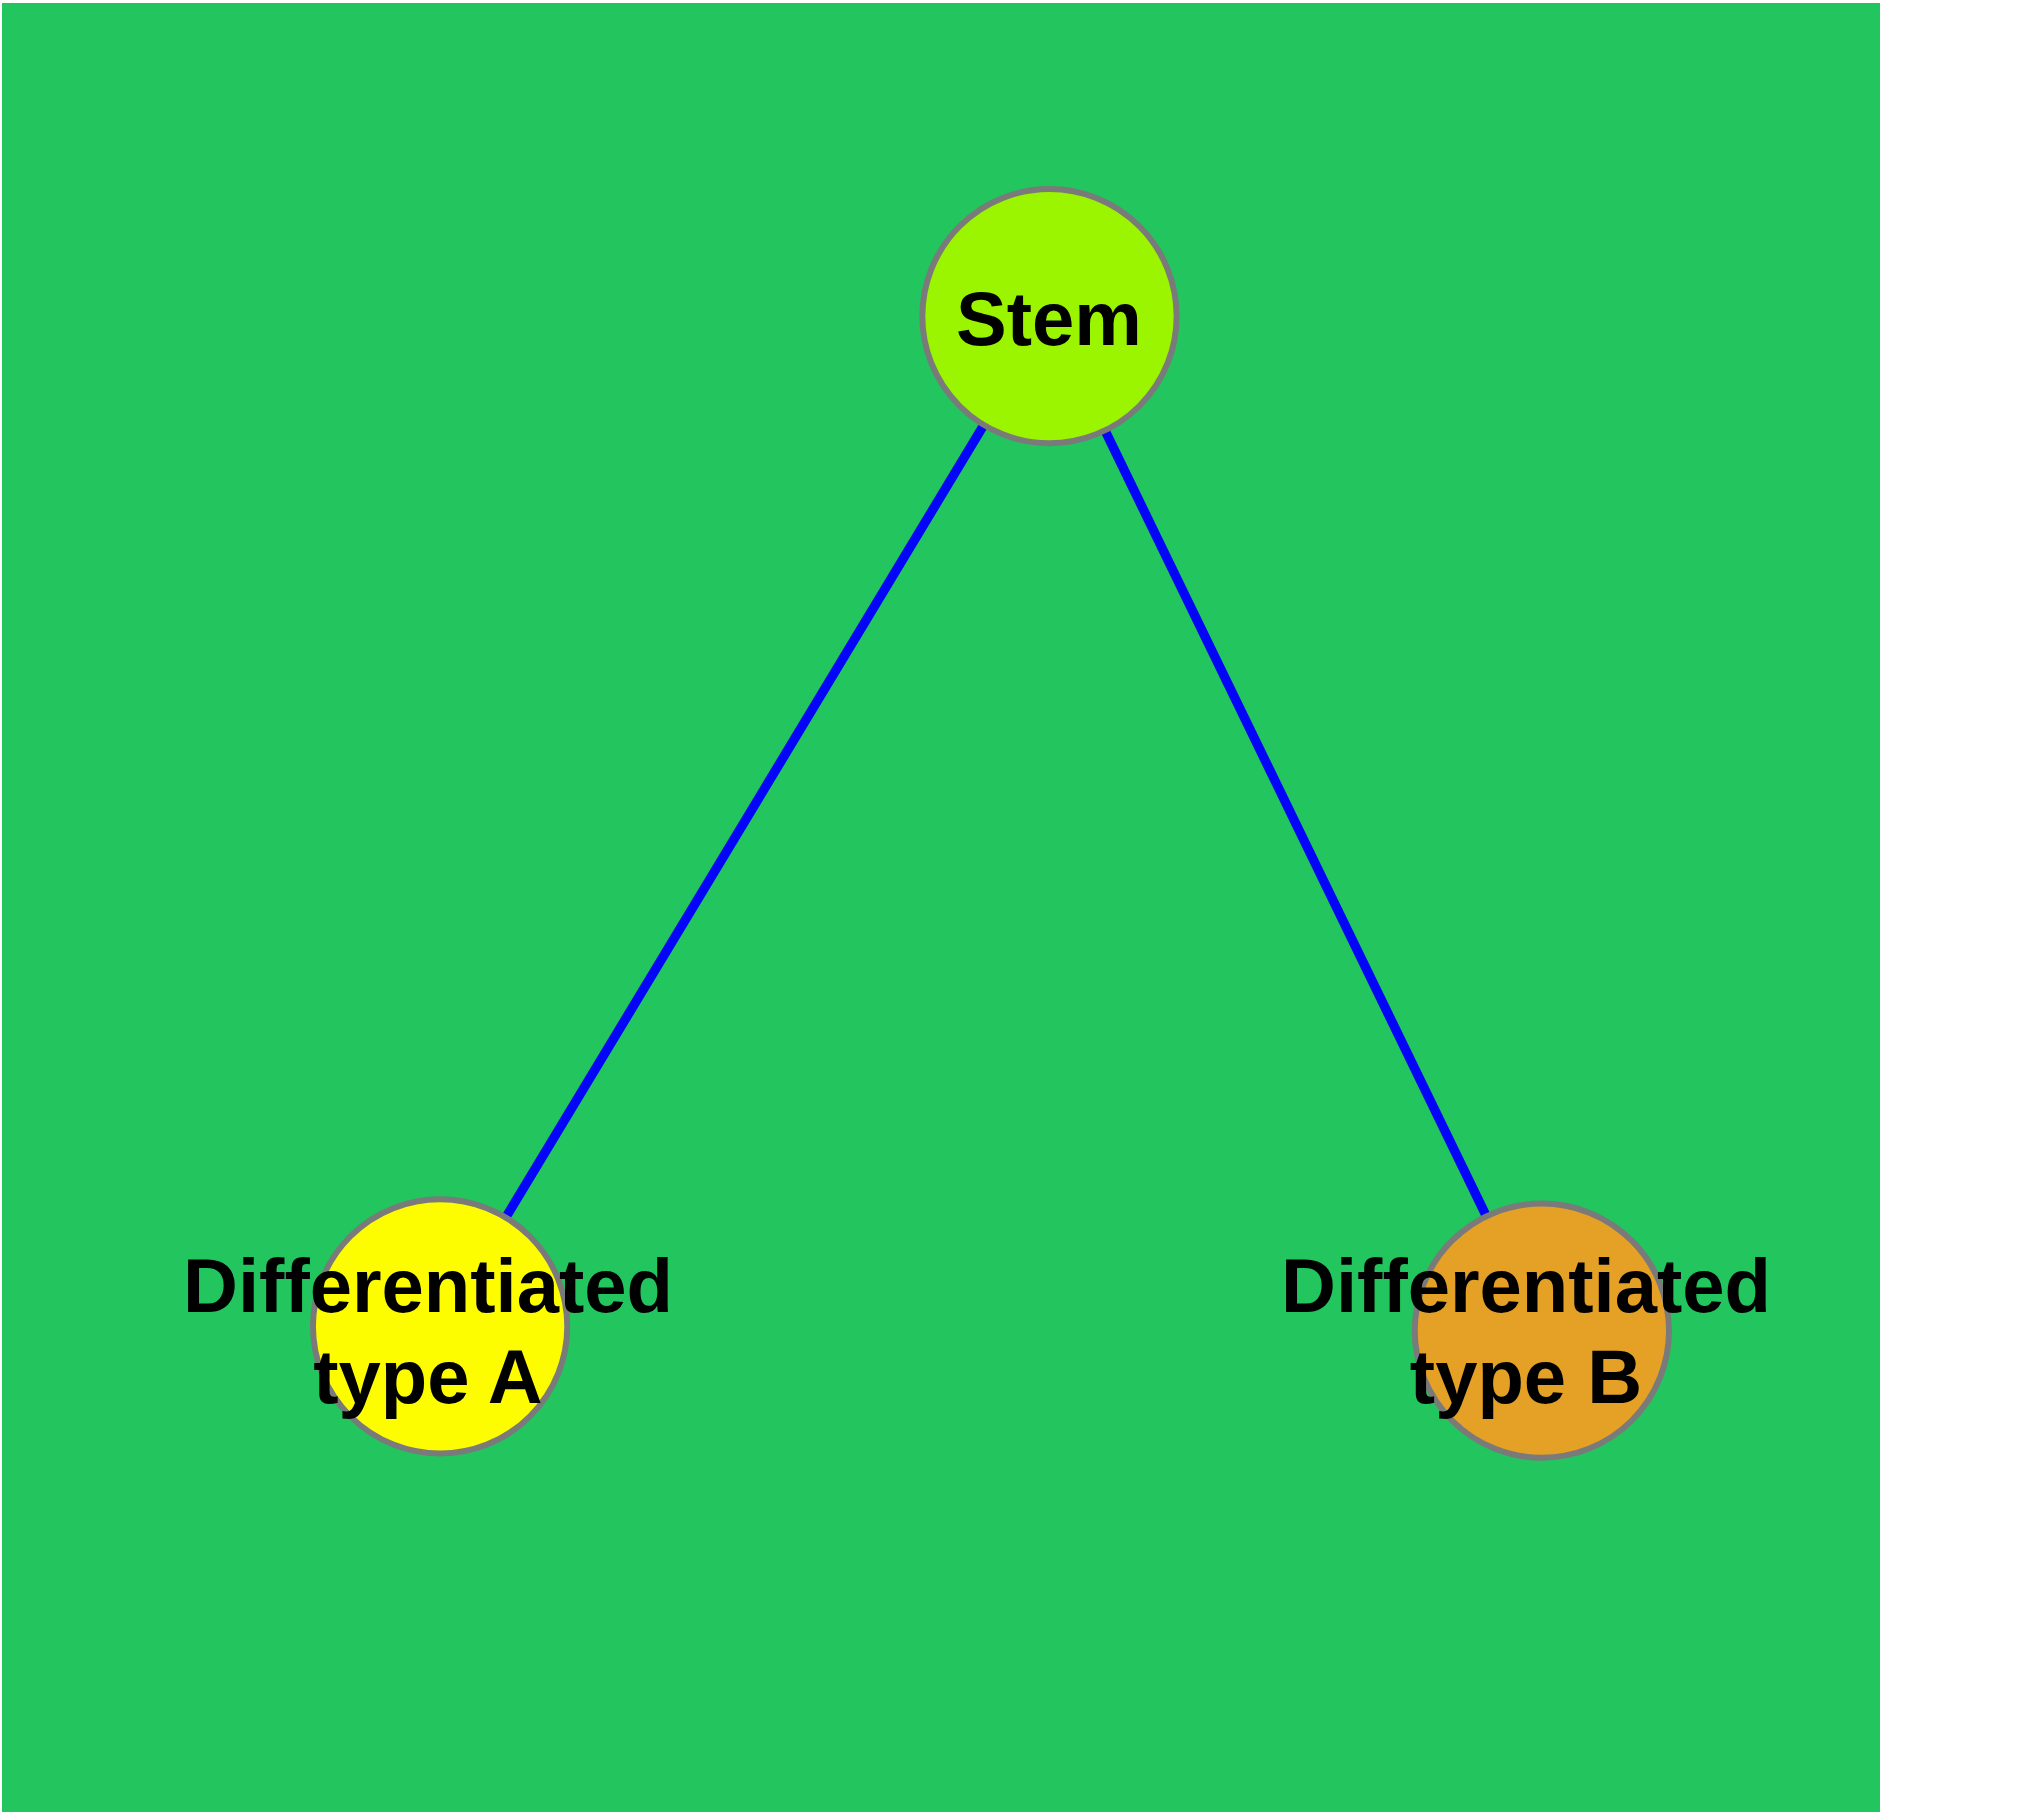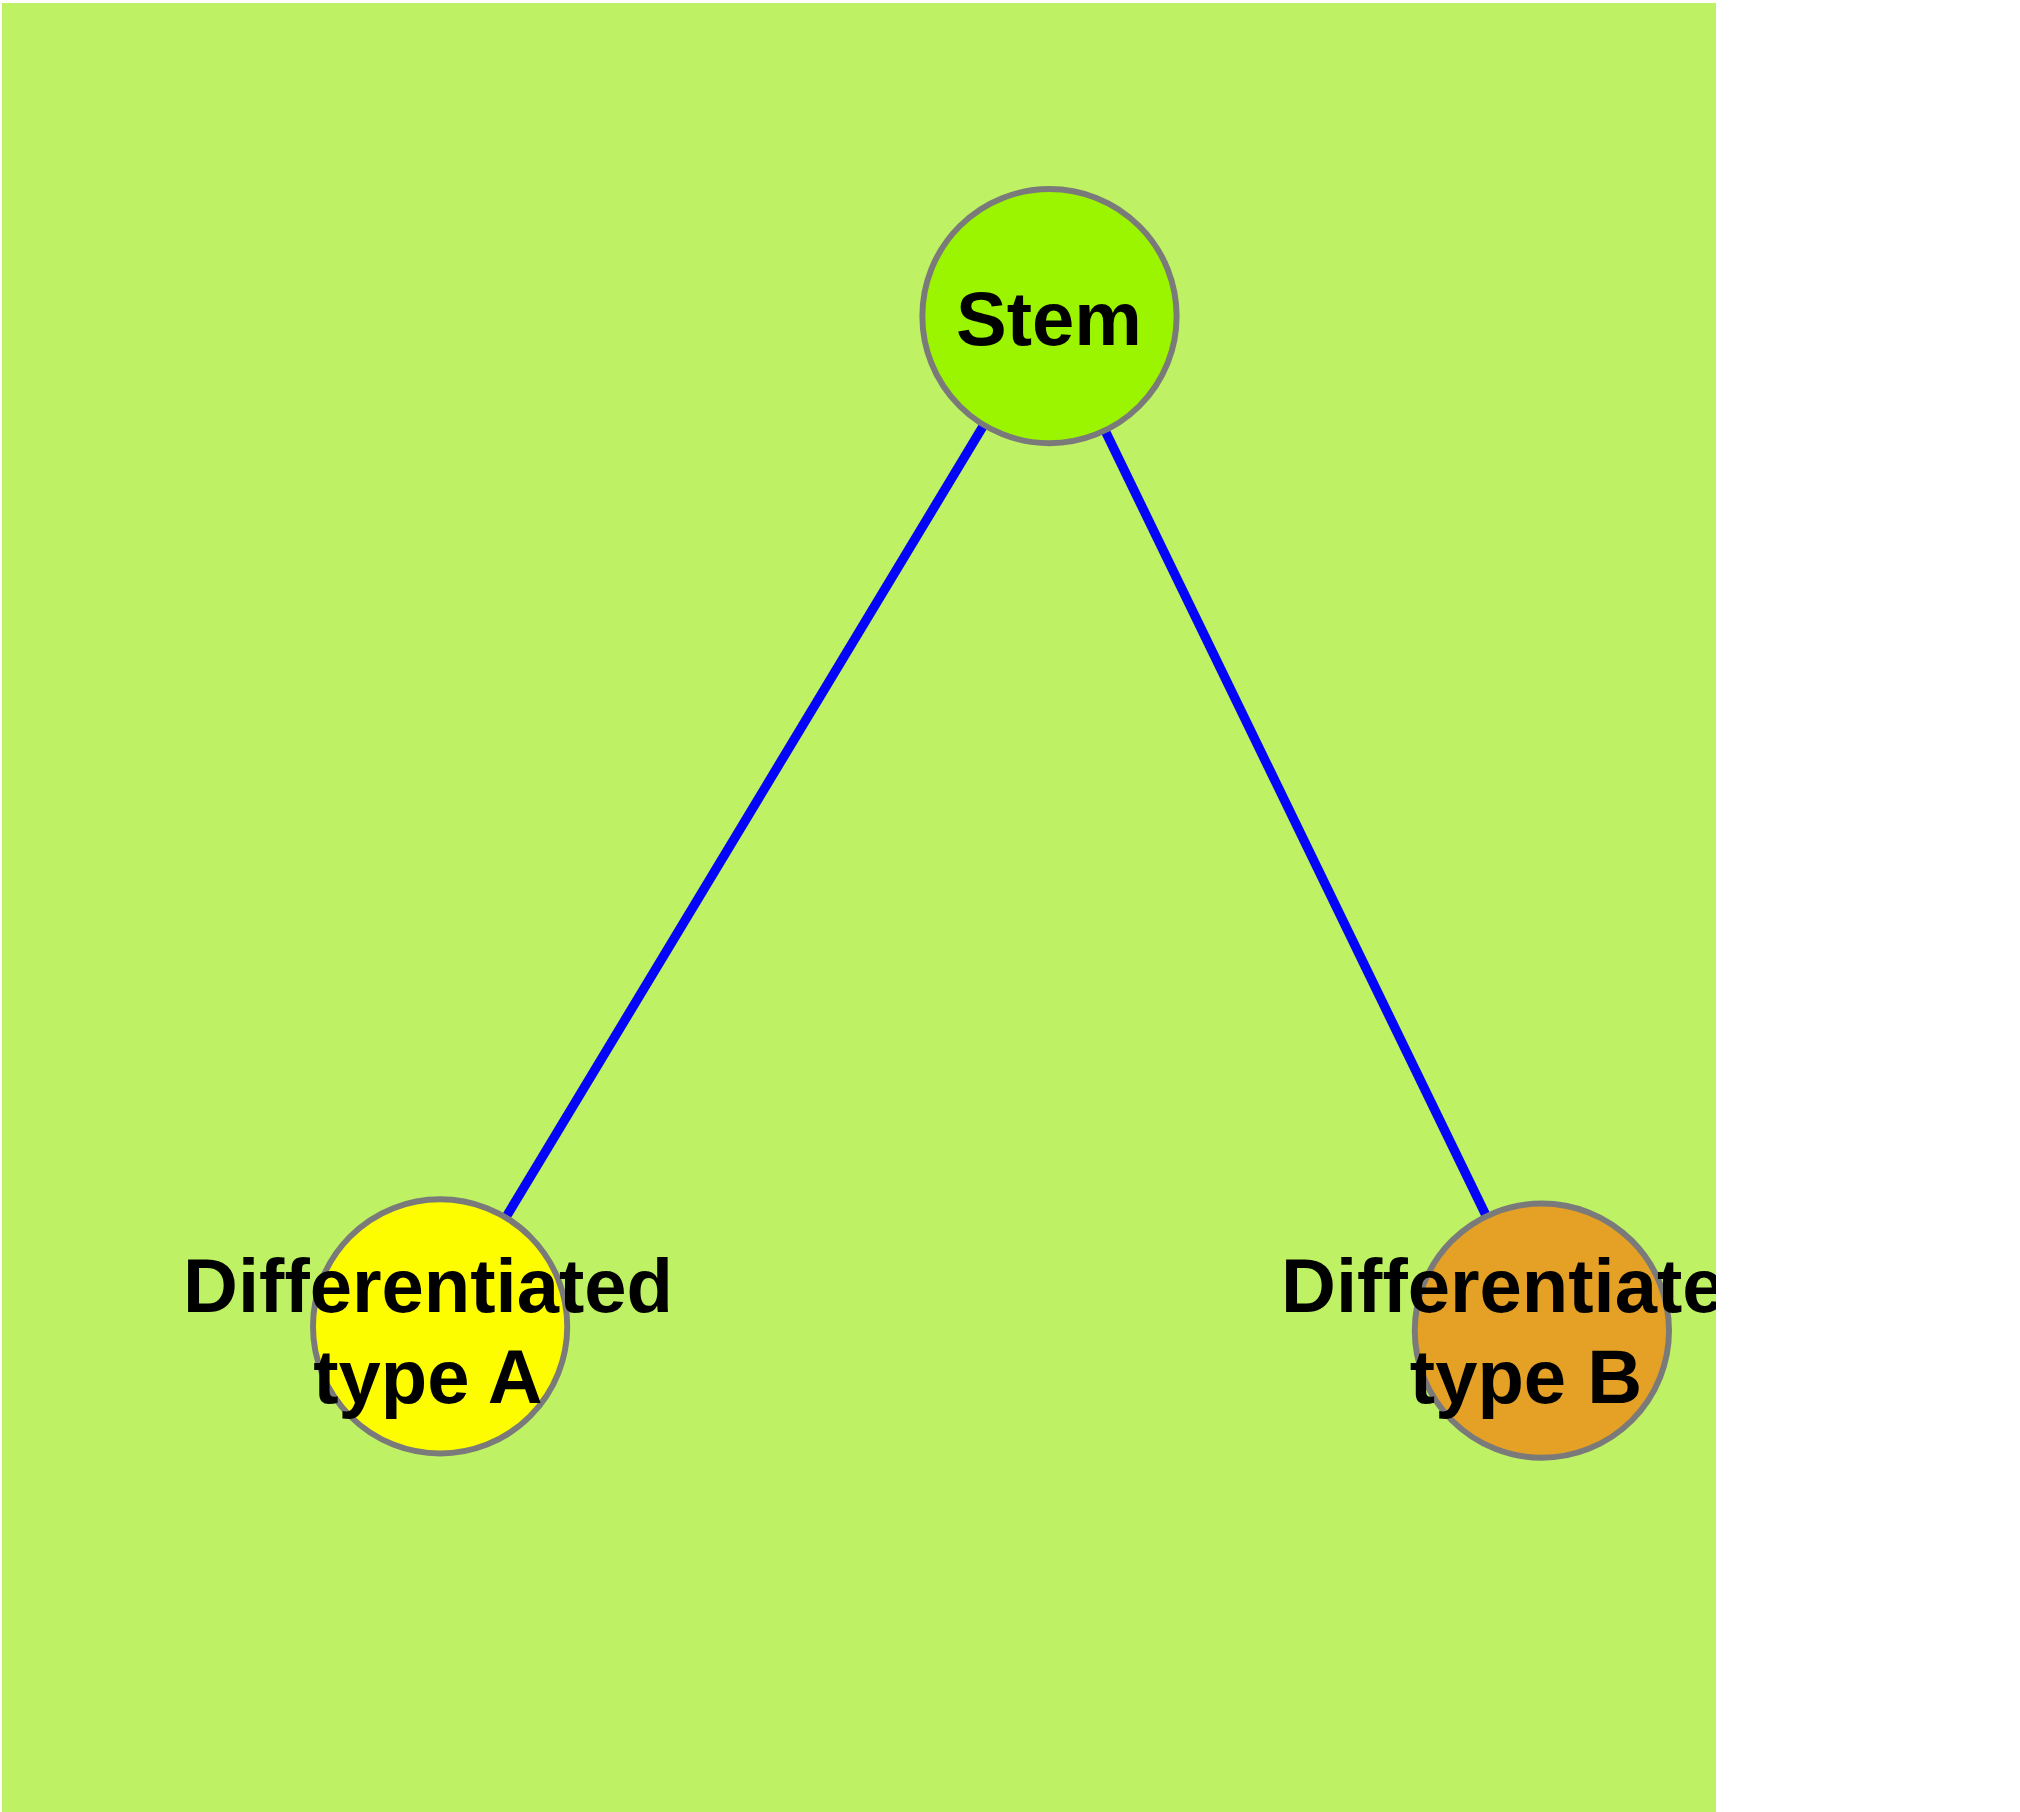--- a/index.html
+++ b/index.html
@@ -2,23 +2,23 @@
 <html style="font-size:13.6px"><head>
 <meta charset="utf-8">
 <style>
   html, body {
     margin: 0;
     padding: 0;
     background: #ffffff;
   }
   .canvas {
     position: relative;
-    width: 1716px;
+    width: 1880px;
     height: 1812px;
-    background: #bef264;
+    background: #22c55e;
     overflow: hidden;
     font-family: "Liberation Sans", sans-serif;
   }
   .graph-svg {
     position: absolute;
     left: 0;
     top: 0;
     width: 2021px;
     height: 1812px;
     display: block;

